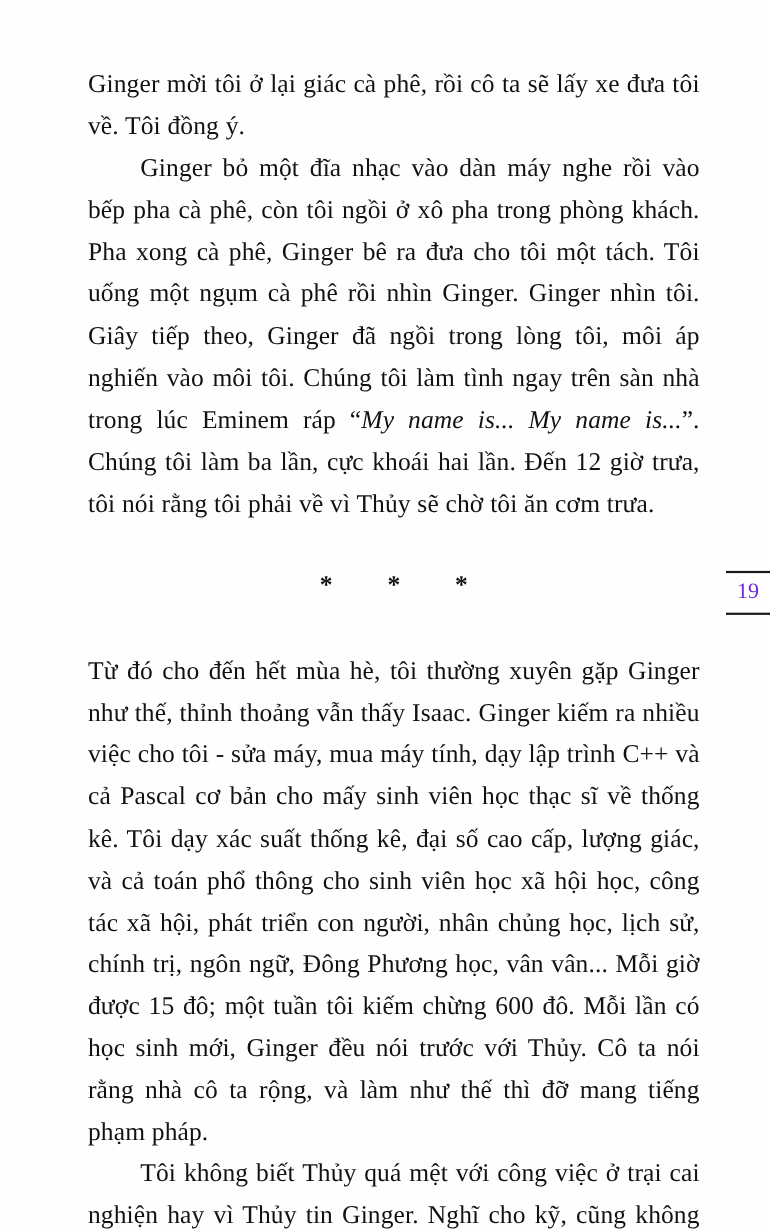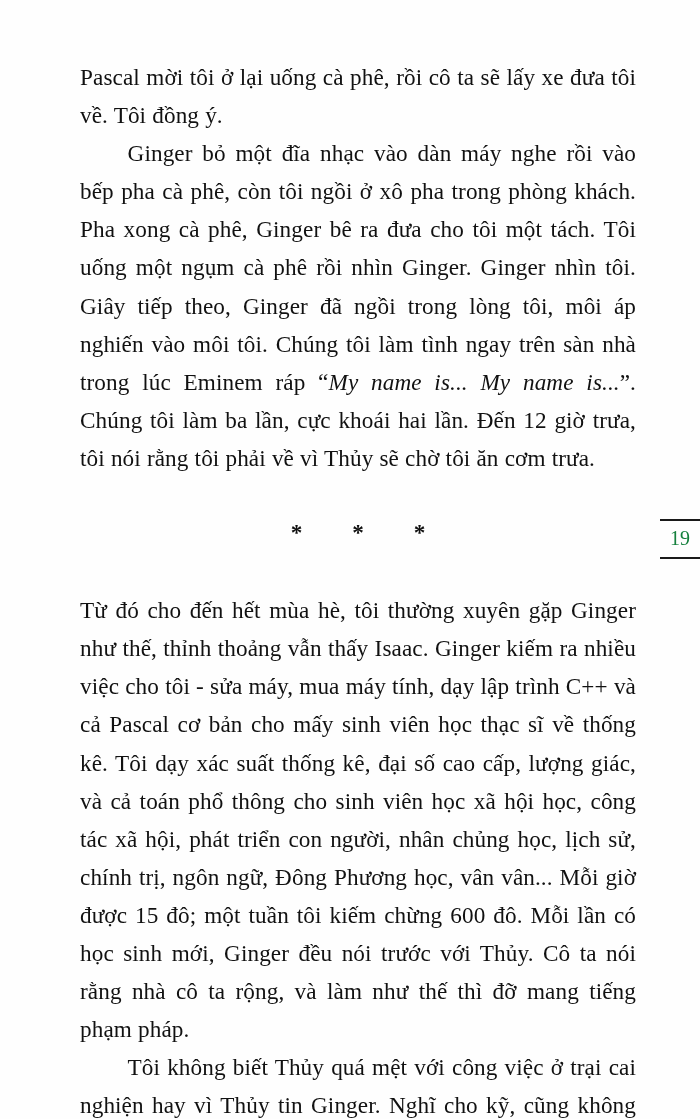--- a/index.html
+++ b/index.html
@@ -62,21 +62,21 @@
 
   
   .folio {
     position: absolute;
     right: 0px;
     top: 519px;
     width: 40px;
     text-align: center;
     font-size: 20px;
     line-height: 28px;
-    color: #15803d;
+    color: #6d28d9;
   }
   .folio .rule {
     height: 2px;
     background: #1a1a1a;
     width: 40px;
     margin: 0;
   }
   .folio .rule.top { margin-bottom: 3px; }
   .folio .rule.bottom { margin-top: 3px; }
   .folio .folio-num {
@@ -91,21 +91,21 @@
 <div class="page">
 
   <div class="folio">
     <div class="rule top"></div>
     <span class="folio-num">19</span>
     <div class="rule bottom"></div>
   </div>
 
   <div class="textblock">
 
-    <p class="para">Pascal mời tôi ở lại uống cà phê, rồi cô ta sẽ lấy xe đưa tôi về. Tôi đồng ý.</p>
+    <p class="para">Ginger mời tôi ở lại giác cà phê, rồi cô ta sẽ lấy xe đưa tôi về. Tôi đồng ý.</p>
 
     <p class="para indent"><span>Ginger bỏ một đĩa nhạc vào dàn máy nghe rồi vào bếp pha cà phê, còn tôi ngồi ở xô pha trong phòng khách. Pha xong cà phê, Ginger bê ra đưa cho tôi một tách. Tôi uống một ngụm cà phê rồi nhìn Ginger. Ginger nhìn tôi. Giây tiếp theo, Ginger đã ngồi trong lòng tôi, môi áp nghiến vào môi tôi. Chúng tôi làm tình ngay trên sàn nhà trong lúc Eminem ráp “</span><em>My name is... My name is...</em><span>”. Chúng tôi làm ba lần, cực khoái hai lần. Đến 12 giờ trưa, tôi nói rằng tôi phải về vì Thủy sẽ chờ tôi ăn cơm trưa.</span></p>
 
     <div class="break-spacer-top"></div>
     <div class="section-break">* * *</div>
     <div class="break-spacer-bottom"></div>
 
     <p class="para">Từ đó cho đến hết mùa hè, tôi thường xuyên gặp Ginger như thế, thỉnh thoảng vẫn thấy Isaac. Ginger kiếm ra nhiều việc cho tôi - sửa máy, mua máy tính, dạy lập trình C++ và cả Pascal cơ bản cho mấy sinh viên học thạc sĩ về thống kê. Tôi dạy xác suất thống kê, đại số cao cấp, lượng giác, và cả toán phổ thông cho sinh viên học xã hội học, công tác xã hội, phát triển con người, nhân chủng học, lịch sử, chính trị, ngôn ngữ, Đông Phương học, vân vân... Mỗi giờ được 15 đô; một tuần tôi kiếm chừng 600 đô. Mỗi lần có học sinh mới, Ginger đều nói trước với Thủy. Cô ta nói rằng nhà cô ta rộng, và làm như thế thì đỡ mang tiếng phạm pháp.</p>
 
     <p class="para indent">Tôi không biết Thủy quá mệt với công việc ở trại cai nghiện hay vì Thủy tin Ginger. Nghĩ cho kỹ, cũng không có gì để nghi ngờ. Tôi ra khỏi nhà sau khi Thủy đi làm; tôi có mặt ở nhà trước khi Thủy về; buổi tối luôn ở nhà xem vô tuyến mute tiếng. Thỉnh thoảng, Ginger lại mời cả hai</p>

